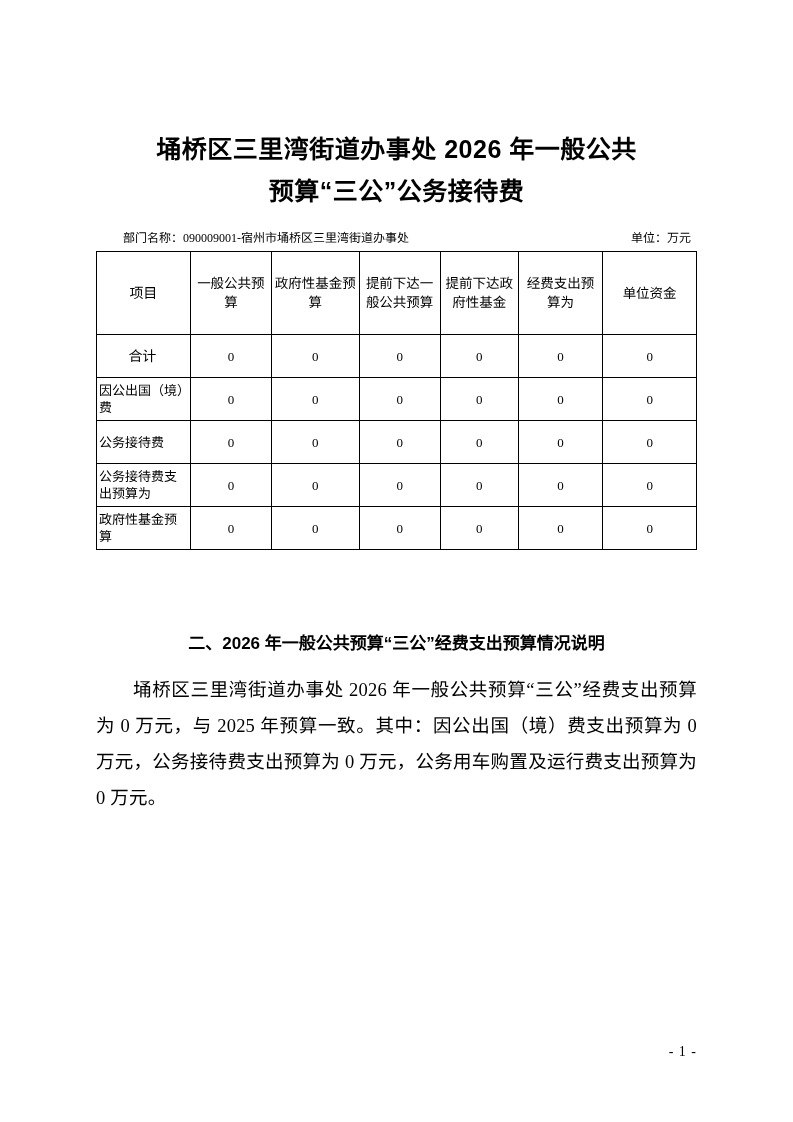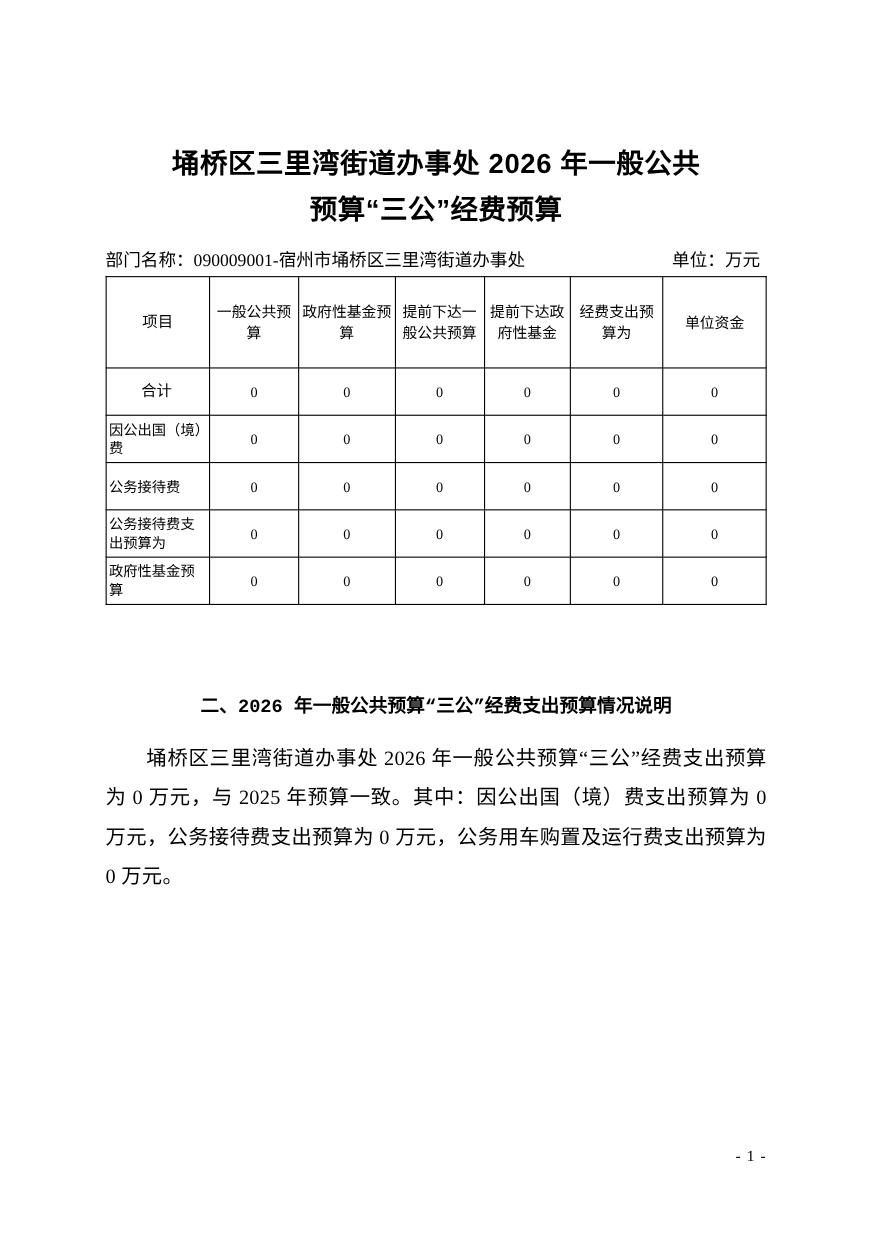--- a/index.html
+++ b/index.html
@@ -41,24 +41,25 @@
     padding-top: 40px;
     text-align: center;
     font-size: 17px;
     font-weight: bold;
     line-height: 28px;
     font-family: "Liberation Sans", "DejaVu Sans", sans-serif;
   }
   .meta-row {
     display: flex;
     justify-content: space-between;
-    font-size: 16px;
+    font-size: 12px;
     padding-top: 18px;
     padding-bottom: 5px;
     line-height: 16px;
+    margin-left: 27px;
   }
   .meta-left {
     white-space: nowrap;
   }
   .meta-right {
     white-space: nowrap;
     padding-right: 6px;
   }
   table.budget {
     border-collapse: collapse;
@@ -103,21 +104,21 @@
   .col-e       { width: 13.5%; }
   .col-f       { width: 15.0%; }
 
   .section-heading-2 {
     margin: 0;
     padding-top: 80px;
     text-align: center;
     font-size: 17px;
     font-weight: bold;
     line-height: 28px;
-    font-family: Liberation Mono, monospace;
+    font-family: Liberation Sans, sans-serif;
   }
   .body-para {
     margin: 0;
     padding-top: 14px;
     font-size: 18.5px;
     line-height: 36px;
     text-align: justify;
     text-justify: inter-ideograph;
     text-indent: 2em;
     letter-spacing: 0.2px;
@@ -130,21 +131,21 @@
     letter-spacing: 1px;
   }
 </style>
 </head>
 <body>
 
 <div class="page">
 
   <h1 class="doc-title">
     <span>埇桥区三里湾街道办事处 2026 年一般公共</span>
-    <span class="line2">预算“三公”经费预算</span>
+    <span class="line2">预算“三公”公务接待费</span>
   </h1>
 
 
   <div class="meta-row">
     <span class="meta-left">部门名称：090009001-宿州市埇桥区三里湾街道办事处</span>
     <span class="meta-right">单位：万元</span>
   </div>
 
   <table class="budget">
     <colgroup>

